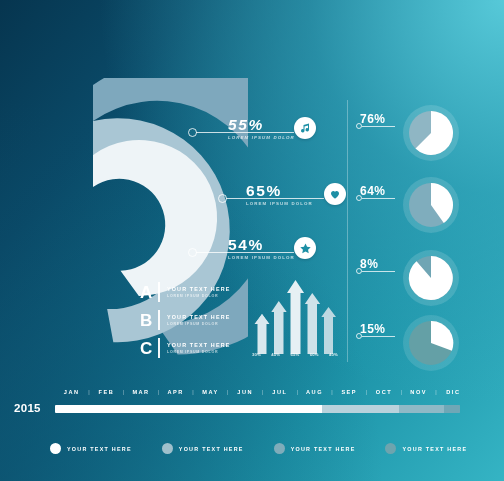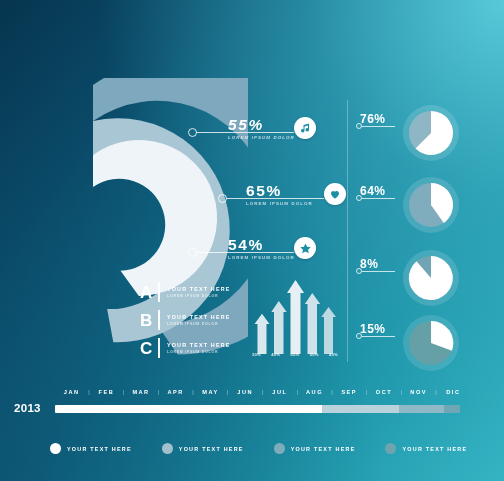--- a/index.html
+++ b/index.html
@@ -290,21 +290,21 @@
     <span>SEP</span>
       <i>|</i>
     <span>OCT</span>
       <i>|</i>
     <span>NOV</span>
       <i>|</i>
     <span>DIC</span>
   </div>
 
   <div class="tl-row" style="top:402px;">
-    <span class="tl-year">2013</span>
+    <span class="tl-year">2015</span>
     <span class="tl-track">
       <span class="tl-seg" style="left:0%;   width:66%; background:#ffffff;"></span>
       <span class="tl-seg" style="left:66%;  width:19%; background:#b9d2dc;"></span>
       <span class="tl-seg" style="left:85%;  width:11%; background:#8fb9c6;"></span>
       <span class="tl-seg" style="left:96%;  width:4%;  background:#6fa7b6;"></span>
     </span>
   </div>
 
 
   <div class="blegend">

